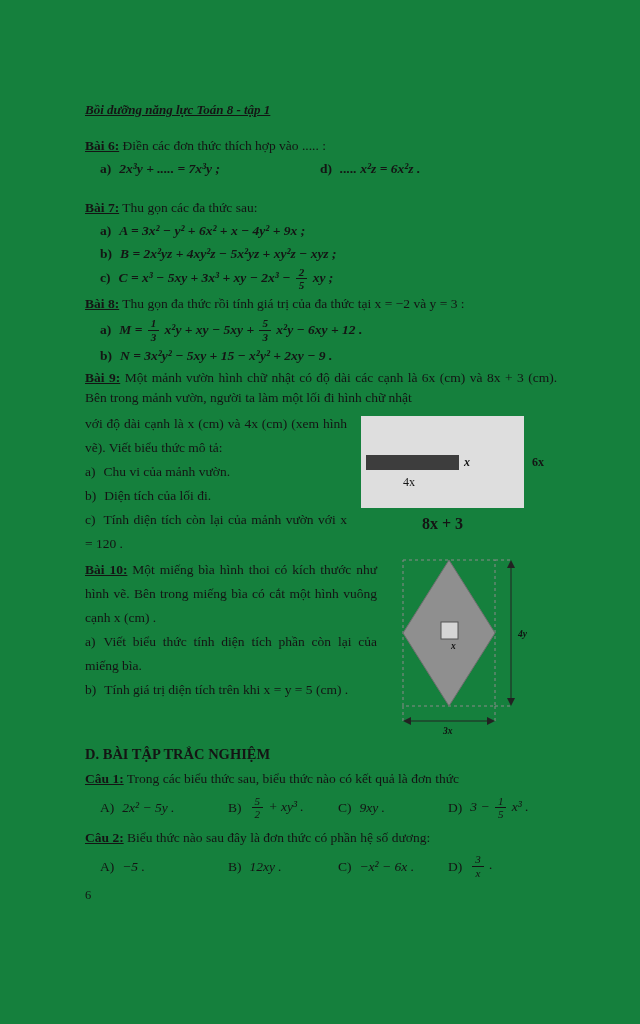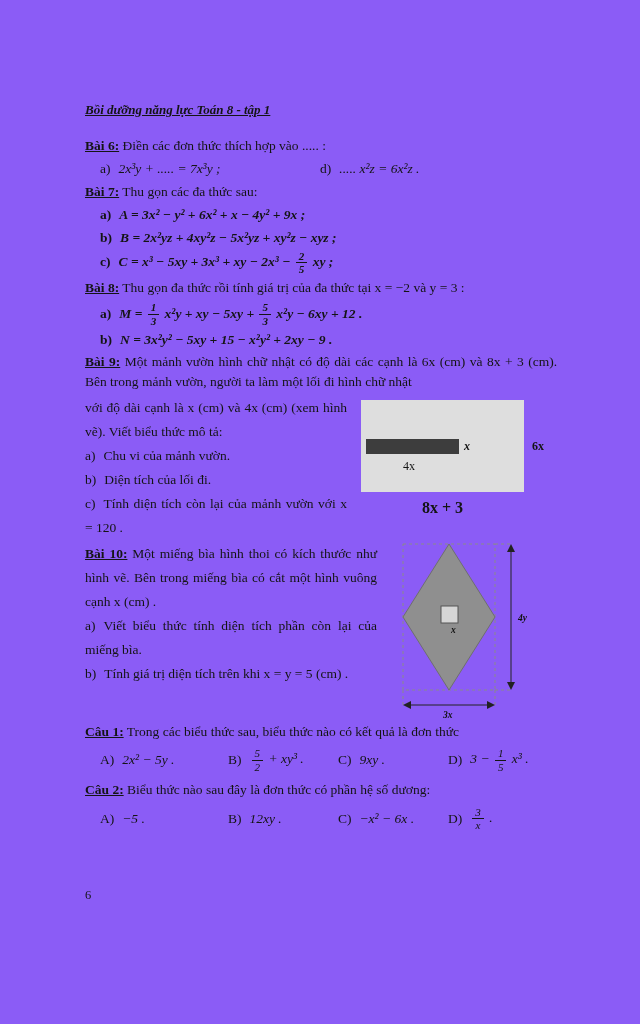--- a/index.html
+++ b/index.html
@@ -1,28 +1,28 @@
 <!DOCTYPE html>
 <html><head>
 <meta charset="utf-8">
 <style>
   html,body { margin:0; padding:0; background:#ffffff; }
   body { width:640px; height:1024px; font-family:"Liberation Serif", serif; color:#141414; }
-  .page { position:relative; width:640px; height:1024px; overflow:hidden; background:#8b5cf6; }
+  .page { position:relative; width:640px; height:1024px; overflow:hidden; background:#15803d; }
   .content { position:absolute; left:85px; top:100px; width:472px; font-size:13.5px; line-height:1.5; }
 
   .running-header { font-weight:bold; font-style:italic; text-decoration:underline; font-size:13px; margin-bottom:16px; }
 
   section { margin:0 0 2px 0; }
   p { margin:0 0 3px 0; }
   .bai { font-weight:bold; text-decoration:underline; }
   .math { font-style:italic; }
   .opt-label { display:inline-block; margin-right:8px; }
 
-  .grid2 { display:grid; grid-template-columns:220px 1fr; padding-left:15px; row-gap:4px; margin-bottom:3px; }
+  .grid2 { display:grid; grid-template-columns:220px 1fr; padding-left:15px; row-gap:4px; margin-bottom:19px;font-weight:bold; }
   .item { padding-left:15px; margin:2px 0;font-weight:bold; }
 
   .frac { display:inline-flex; flex-direction:column; vertical-align:middle; text-align:center; font-size:0.82em; line-height:1.15; margin:0 2px; }
   .frac .num { border-bottom:1px solid #141414; padding:0 3px; }
   .frac .den { padding:0 3px; }
 
   .wrap-row { display:flex; gap:14px; align-items:flex-start; }
   .col-left { line-height:1.78; text-align:justify; }
   .bai9-left { width:262px; }
   .bai10-left { width:292px; }
@@ -141,20 +141,21 @@
             <line class="solid" x1="6" y1="163" x2="94" y2="163"></line>
             <polygon points="4,163 12,159 12,167" fill="#222"></polygon>
             <polygon points="96,163 88,159 88,167" fill="#222"></polygon>
             <text class="it" x="44" y="176">3x</text>
           </svg>
         </div>
       </div>
     </section>
 
     <section>
+      <div class="section-d-title">D. BÀI TẬP TRẮC NGHIỆM</div>
 
       <p><span class="bai">Câu 1:</span> <span>Trong các biểu thức sau, biểu thức nào có kết quả là đơn thức</span></p>
       <div class="options">
         <div class="opt opt-a">
             <span class="opt-label">A)</span>
             <span class="math">2x² − 5y .</span>
           </div>
         <div class="opt opt-b">
             <span class="opt-label">B)</span>
             <span class="math"><span class="frac">

